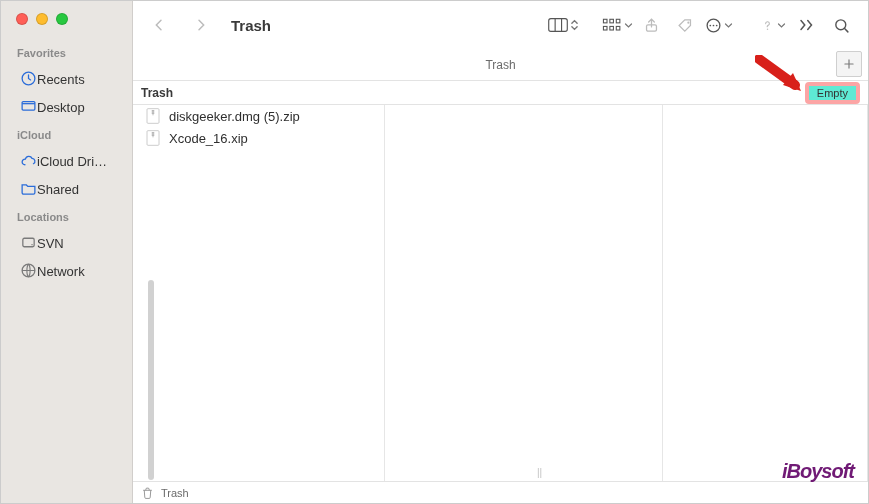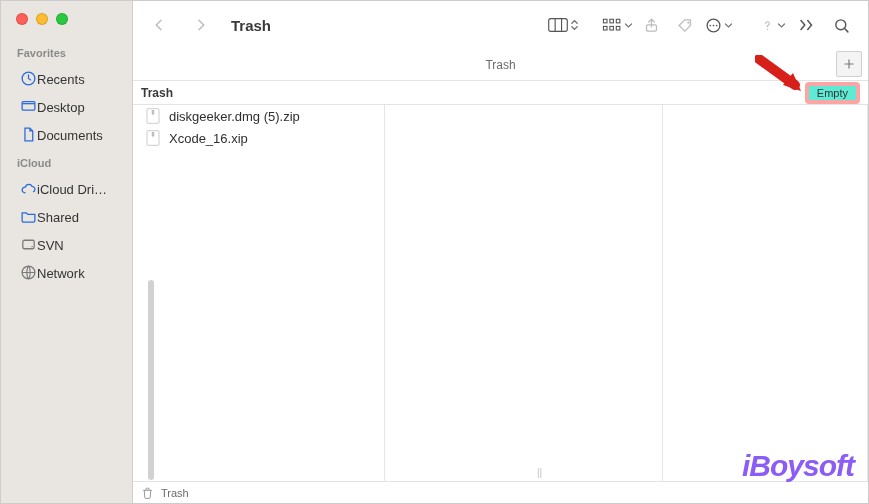--- a/index.html
+++ b/index.html
@@ -30,21 +30,21 @@
   .columns { flex: 1; display: flex; min-height: 0; }
   .col { border-right: 0.5px solid #e6e6e6; overflow: auto; }
   .col.first { width: 252px; }
   .col.second { flex: 1; }
   .col.preview { width: 205px; }
   .row { display: flex; align-items: flex-end; gap: 8px; padding: 3px 10px 3px 12px; height: 22px; font-size: 13px; color: #2f2f2f; }
   .row .ficon { width: 16px; height: 16px; display: inline-flex; align-items: center; justify-content: center; color: #7a7a7a; }
   .pathbar { height: 22px; border-top: 0.5px solid #e3e3e3; display: flex; align-items: center; gap: 6px; padding: 0 8px; font-size: 11px; color: #6b6b6b; }
   .pathbar .ficon { width: 14px; height: 14px; }
   .arrow-annot { position: absolute; right: 65px; top: 54px; width: 48px; height: 40px; }
-  .watermark { position: absolute; right: 14px; bottom: 20px; font-weight: 900; font-size: 30px; color: #8b5cf6; font-style: italic; letter-spacing: -1px; }
+  .watermark { position: absolute; right: 14px; bottom: 20px; font-weight: 900; font-size: 20px; color: #701a75; font-style: italic; letter-spacing: -1px; }
   .watermark .i { font-style: italic; font-weight: 900; }
   .divider-handle { position:absolute; left: 404px; top: 466px; color:#c2c2c2; font-size:10px; }
 
   
   .sb-scroll { width: 6px; background: rgba(0,0,0,0.18); border-radius: 3px; height: 200px; position: absolute; left: 148px; top: 280px; }
 
   svg { display: block; }
 </style>
 </head>
 <body>
@@ -69,48 +69,40 @@
       </div>
     <div class="side-item">
         <span class="icon">
           <svg width="17" height="17" viewBox="0 0 24 24">
             <rect x="3" y="5" width="18" height="12" rx="1.5" fill="none" stroke="currentColor" stroke-width="1.8"></rect>
             <path d="M3 8h18" stroke="currentColor" stroke-width="1.8"></path>
           </svg>
         </span>
         <span class="label">Desktop</span>
       </div>
-    <div class="side-item">
-        <span class="icon">
-          <svg width="17" height="17" viewBox="0 0 24 24">
-            <path d="M7 3h7l4 4v14H7z" fill="none" stroke="currentColor" stroke-width="1.8"></path>
-            <path d="M14 3v4h4" fill="none" stroke="currentColor" stroke-width="1.8"></path>
-          </svg>
-        </span>
-        <span class="label">Documents</span>
-      </div>
 
     <div class="side-section-label">iCloud</div>
     <div class="side-item">
         <span class="icon">
           <svg width="17" height="17" viewBox="0 0 24 24">
             <path d="M7 18a4 4 0 1 1 .6-7.96A5 5 0 0 1 17 9a4 4 0 0 1 2 7.5" fill="none" stroke="currentColor" stroke-width="1.8" stroke-linecap="round"></path>
           </svg>
         </span>
         <span class="label">iCloud Dri…</span>
       </div>
     <div class="side-item">
         <span class="icon">
           <svg width="17" height="17" viewBox="0 0 24 24">
             <path d="M3 7h6l2 2h10v9a2 2 0 0 1-2 2H5a2 2 0 0 1-2-2z" fill="none" stroke="currentColor" stroke-width="1.8"></path>
           </svg>
         </span>
         <span class="label">Shared</span>
       </div>
 
+    <div class="side-section-label">Locations</div>
     <div class="side-item">
         <span class="icon gray">
           <svg width="17" height="17" viewBox="0 0 24 24">
             <rect x="4" y="6" width="16" height="12" rx="2" fill="none" stroke="currentColor" stroke-width="1.8"></rect>
             <circle cx="17" cy="15" r="1" fill="currentColor"></circle>
           </svg>
         </span>
         <span class="label">SVN</span>
       </div>
     <div class="side-item">

